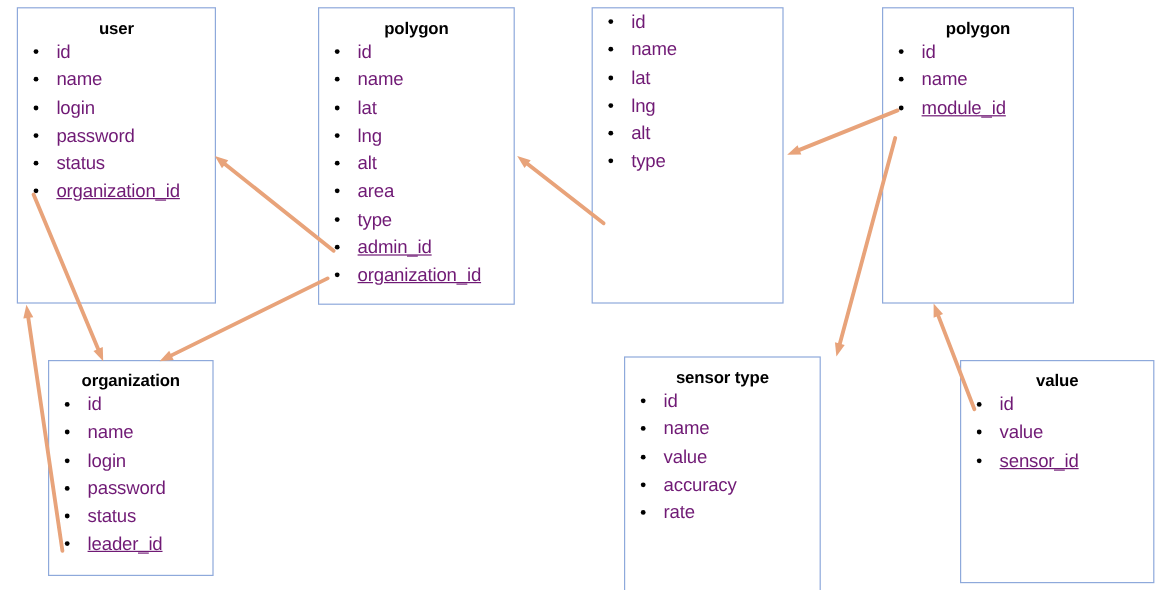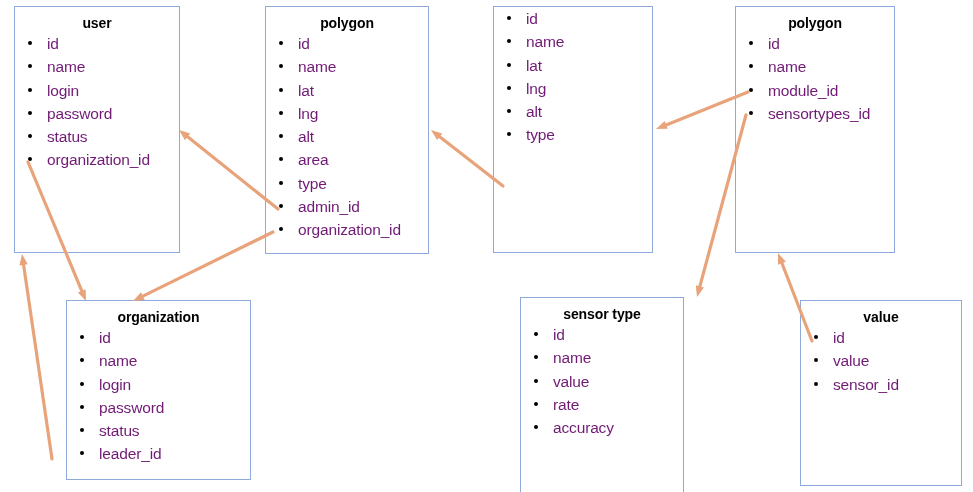--- a/index.html
+++ b/index.html
@@ -49,20 +49,21 @@
   .field .bullet {
     position: absolute;
     left: 3px;
     top: 9px;
     width: 4px;
     height: 4px;
     background: #000000;
     border-radius: 50%;
   }
   .field .fname.fk {
+    text-decoration: underline;
     text-underline-offset: 1px;
   }
   #arrow-layer {
     position: absolute;
     left: 0;
     top: 0;
     width: 973px;
     height: 492px;
     z-index: 6;
     pointer-events: none;
@@ -143,42 +144,41 @@
           <li class="field"><span class="bullet"></span><span class="fname">alt</span></li>
           <li class="field"><span class="bullet"></span><span class="fname">type</span></li>
         </ul>
       </div>
       <div class="entity" style="left: 735px; top: 6px; width: 160px; height: 247px; border-color: rgb(142, 169, 219);">
         <div class="entity-title">polygon</div>
         <ul class="field-list">
           <li class="field"><span class="bullet"></span><span class="fname">id</span></li>
           <li class="field"><span class="bullet"></span><span class="fname">name</span></li>
           <li class="field"><span class="bullet"></span><span class="fname fk">module_id</span></li>
-          <li class="field"><span class="bullet"></span><span class="fname fk">sensortypes_id</span></li>
         </ul>
       </div>
-      <div class="entity" style="left: 66px; top: 300px; width: 185px; height: 180px; border-color: rgb(142, 169, 219);">
+      <div class="entity" style="left: 40px; top: 300px; width: 138px; height: 180px; border-color: rgb(142, 169, 219);">
         <div class="entity-title">organization</div>
         <ul class="field-list">
           <li class="field"><span class="bullet"></span><span class="fname">id</span></li>
           <li class="field"><span class="bullet"></span><span class="fname">name</span></li>
           <li class="field"><span class="bullet"></span><span class="fname">login</span></li>
           <li class="field"><span class="bullet"></span><span class="fname">password</span></li>
           <li class="field"><span class="bullet"></span><span class="fname">status</span></li>
           <li class="field"><span class="bullet"></span><span class="fname fk">leader_id</span></li>
         </ul>
       </div>
       <div class="entity" style="left: 520px; top: 297px; width: 164px; height: 197px; border-color: rgb(142, 169, 219);">
         <div class="entity-title">sensor type</div>
         <ul class="field-list">
           <li class="field"><span class="bullet"></span><span class="fname">id</span></li>
           <li class="field"><span class="bullet"></span><span class="fname">name</span></li>
           <li class="field"><span class="bullet"></span><span class="fname">value</span></li>
+          <li class="field"><span class="bullet"></span><span class="fname">accuracy</span></li>
           <li class="field"><span class="bullet"></span><span class="fname">rate</span></li>
-          <li class="field"><span class="bullet"></span><span class="fname">accuracy</span></li>
         </ul>
       </div>
       <div class="entity" style="left: 800px; top: 300px; width: 162px; height: 186px; border-color: rgb(142, 169, 219);">
         <div class="entity-title">value</div>
         <ul class="field-list">
           <li class="field"><span class="bullet"></span><span class="fname">id</span></li>
           <li class="field"><span class="bullet"></span><span class="fname">value</span></li>
           <li class="field"><span class="bullet"></span><span class="fname fk">sensor_id</span></li>
         </ul>
       </div>

